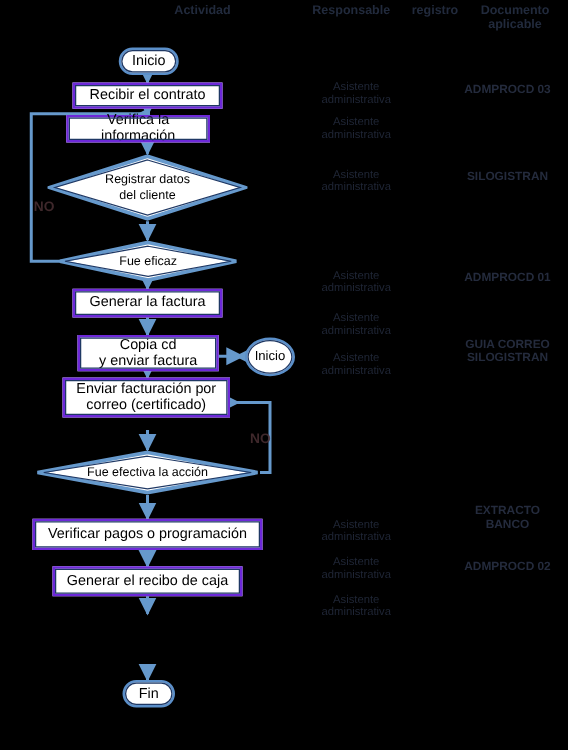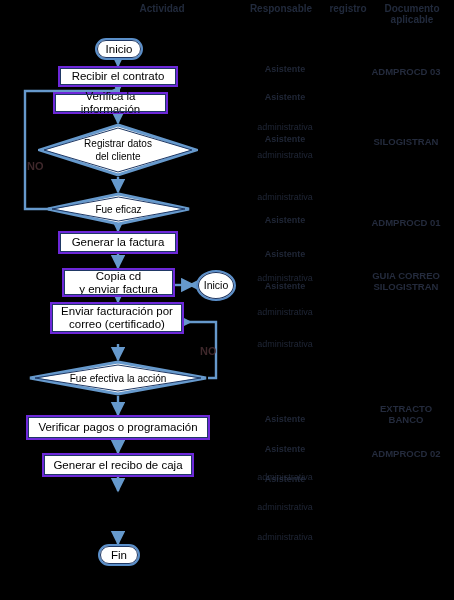--- a/index.html
+++ b/index.html
@@ -42,22 +42,22 @@
   .side-cell {
     position: absolute;
     color: #303a52;
     font-size: 9px;
     line-height: 10px;
     text-align: center;
     opacity: 0.66;
     filter: blur(0.6px);
     user-select: none;
   }
-  .side-cell .l1 { display: block; font-weight: bold; }
-  .side-cell .l2 { display: block; margin-top: 48px; }
+  .side-cell .l1 { display: block; }
+  .side-cell .l2 { display: block; }
 
   .doc-cell {
     position: absolute;
     color: #343e57;
     font-size: 9.5px;
     line-height: 10.5px;
     font-weight: bold;
     text-align: center;
     opacity: 0.70;
     filter: blur(0.55px);

